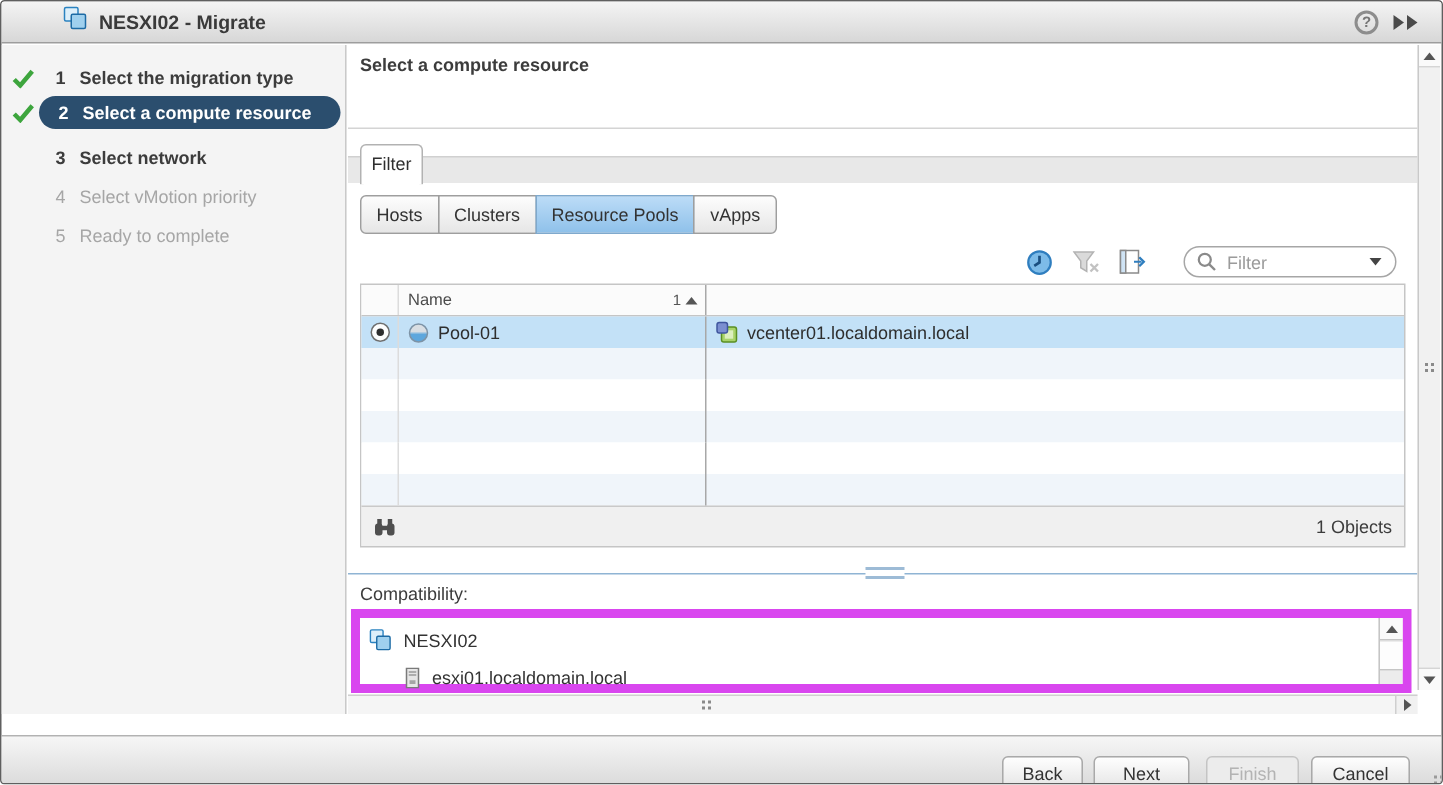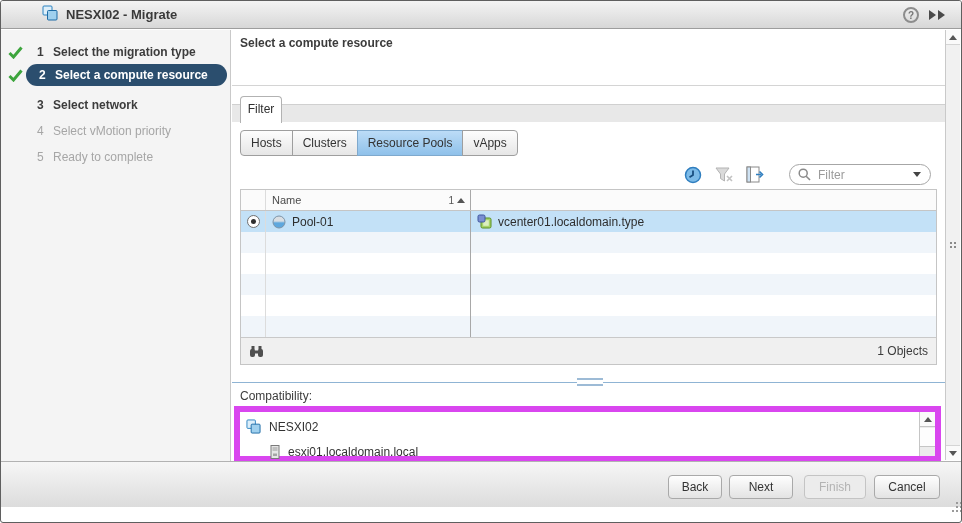--- a/index.html
+++ b/index.html
@@ -93,21 +93,21 @@
   .hscroll{position:absolute;left:0;right:0;bottom:0;height:13px;background:#f5f5f5;border-top:1px solid #cfcfcf;}
   .h-grip{position:absolute;left:236px;top:3px;}
   .h-right{position:absolute;right:0;top:0;bottom:0;width:15px;border-left:1px solid #cfcfcf;display:flex;align-items:center;justify-content:center;background:#f1f1f1;}
   .vscroll{position:absolute;right:1px;top:29px;width:15px;height:430px;background:#f1f1f1;border-left:1px solid #c9c9c9;}
   .v-up{position:absolute;top:0;left:0;right:0;height:15px;display:flex;align-items:center;justify-content:center;border-bottom:1px solid #d5d5d5;background:#fafafa;}
   .v-down{position:absolute;bottom:0;left:0;right:0;height:15px;display:flex;align-items:center;justify-content:center;border-top:1px solid #d5d5d5;background:#fafafa;}
   .v-grip{position:absolute;left:4px;top:212px;}
   .dots4{width:2px;height:2px;background:#8a8a8a;box-shadow:4px 0 #8a8a8a,0 4px #8a8a8a,4px 4px #8a8a8a;}
 
   
-  .footer{position:absolute;left:0;right:0;bottom:15px;height:46px;background:linear-gradient(#f6f6f6,#dcdcdc);border-top:1px solid #b2b2b2;}
+  .footer{position:absolute;left:0;right:0;bottom:0;height:32px;background:linear-gradient(#f6f6f6,#dcdcdc);border-top:1px solid #b2b2b2;}
   .fbtn{position:absolute;top:13px;height:24px;border:1px solid #a9a9a9;border-radius:4px;
     background:linear-gradient(#fefefe,#e3e3e3);font-size:12px;color:#333;font-family:"Liberation Sans",sans-serif;}
   .fbtn.bold{font-weight:normal;}
   .fbtn:disabled{color:#b3b3b3;background:#ececec;border-color:#c4c4c4;}
   .resize-grip{position:absolute;right:3px;bottom:3px;width:2px;height:2px;background:#9a9a9a;
     box-shadow:-4px 8px #9a9a9a,0 8px #9a9a9a,4px 8px #9a9a9a,0 4px #9a9a9a,4px 4px #9a9a9a,4px 0 #9a9a9a;}
 </style>
 </head>
 <body>
 
@@ -243,21 +243,21 @@
           <span>Pool-01</span>
         </div>
         <div class="c-vc">
           <span class="icon">
             <svg width="15" height="15" viewBox="0 0 15 15">
               <rect x="4" y="4" width="10" height="10" rx="1.5" fill="#a8d36a" stroke="#5a8f23"></rect>
               <rect x="6.2" y="6.2" width="5.6" height="5.6" fill="#dcefbe"></rect>
               <rect x="1" y="1" width="7" height="7" rx="1.5" fill="#7b8fd0" stroke="#3f569e"></rect>
             </svg>
           </span>
-          <span>vcenter01.localdomain.type</span>
+          <span>vcenter01.localdomain.local</span>
         </div>
       </div>
 
       <div class="g-row stripe-a">
           <div class="c-radio"></div>
           <div class="c-name"></div>
           <div class="c-vc"></div>
         </div>
       <div class="g-row stripe-b">
           <div class="c-radio"></div>

